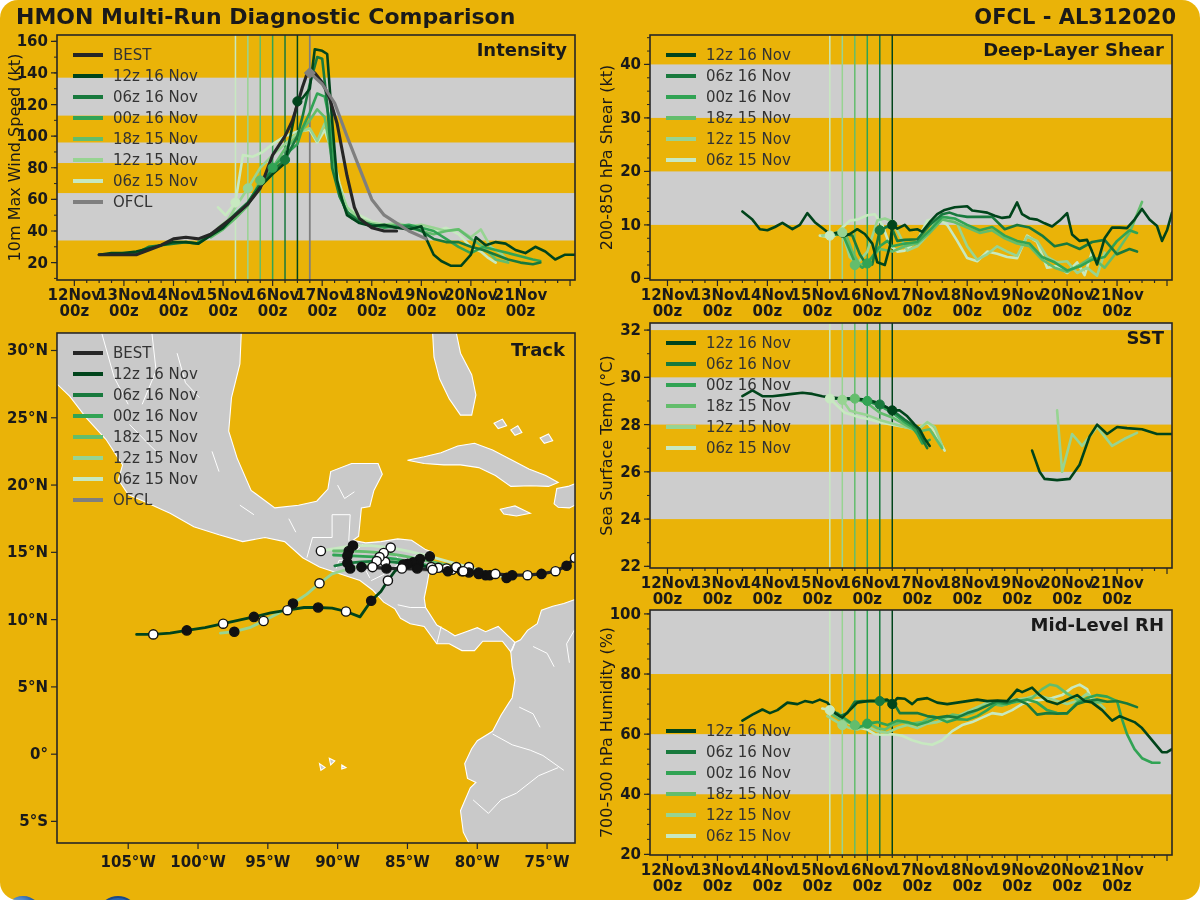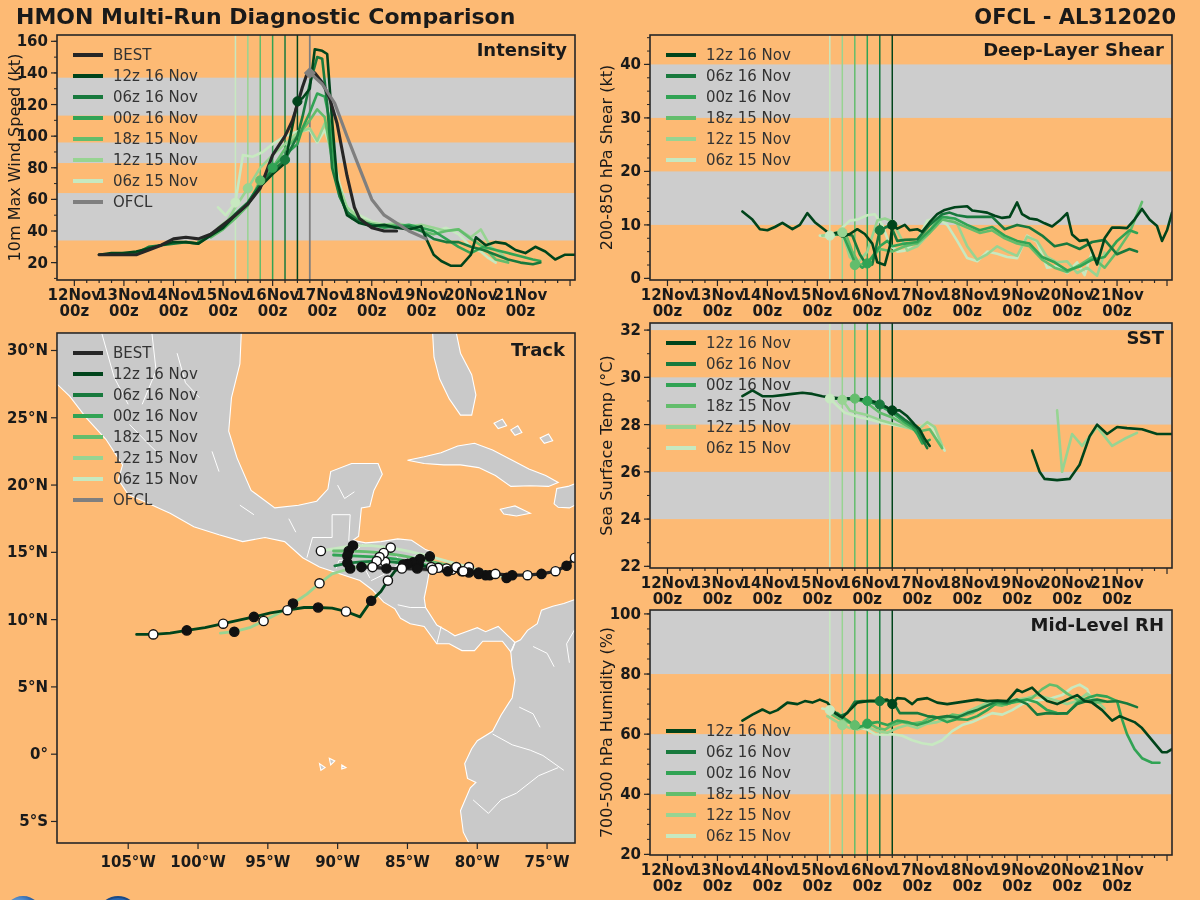--- a/index.html
+++ b/index.html
@@ -1,17 +1,17 @@
 <!DOCTYPE html>
 <html><head>
 <meta charset="utf-8">
 <style>
   html,body{margin:0;padding:0;background:#ffffff;}
   body{font-family:"DejaVu Sans","Liberation Sans",sans-serif;}
-  .fig{position:relative;width:1200px;height:900px;background:#fdba74;overflow:hidden;}
+  .fig{position:relative;width:1200px;height:900px;background:#eab308;overflow:hidden;border-radius:18px;}
   .main-title{position:absolute;left:16px;top:4px;font-size:22px;font-weight:bold;color:#1a1a1a;}
   .storm-title{position:absolute;right:24px;top:5px;font-size:21px;font-weight:bold;color:#1a1a1a;}
   svg text{font-family:"DejaVu Sans","Liberation Sans",sans-serif;}
   .logo{position:absolute;left:4px;top:896px;height:50px;display:flex;align-items:flex-start;}
   .globe{width:38px;height:38px;border-radius:50%;
     background:radial-gradient(circle at 35% 35%, #8fc3ea 0%, #3a77c2 45%, #123d7a 100%);
     box-shadow:inset -3px -3px 6px rgba(0,0,0,.35);}
   .cira-text{font-size:36px;font-weight:800;color:#2a66b0;letter-spacing:-2px;margin-left:-6px;
     text-shadow:1px 1px 0 #fff,-1px 1px 0 #fff,1px -1px 0 #fff,-1px -1px 0 #fff;}
   .rammb{width:42px;height:42px;border-radius:50%;background:#2a66b0;margin-left:-2px;position:relative;

